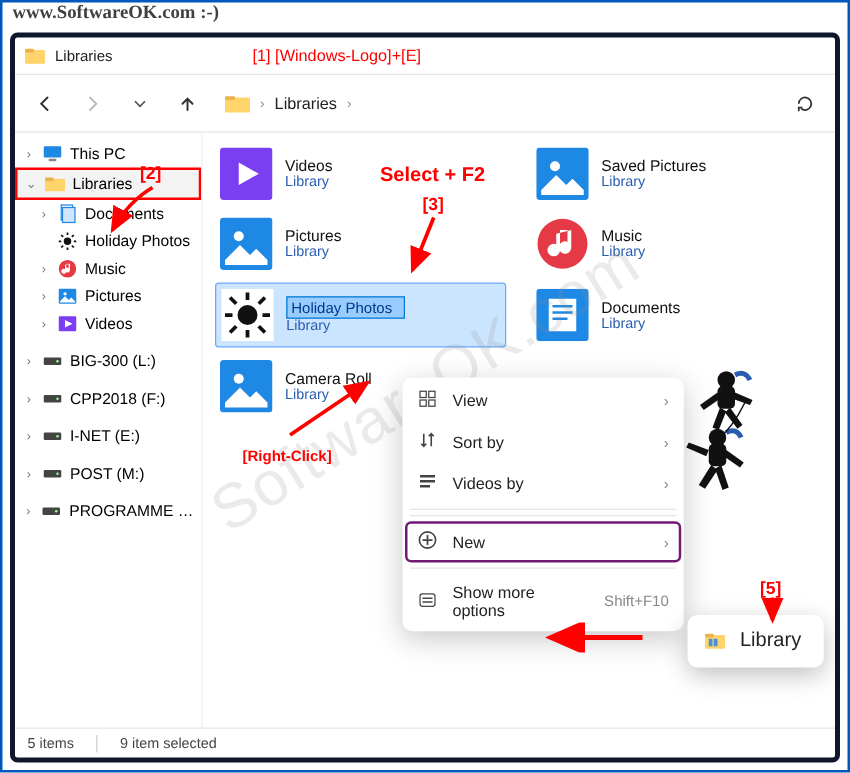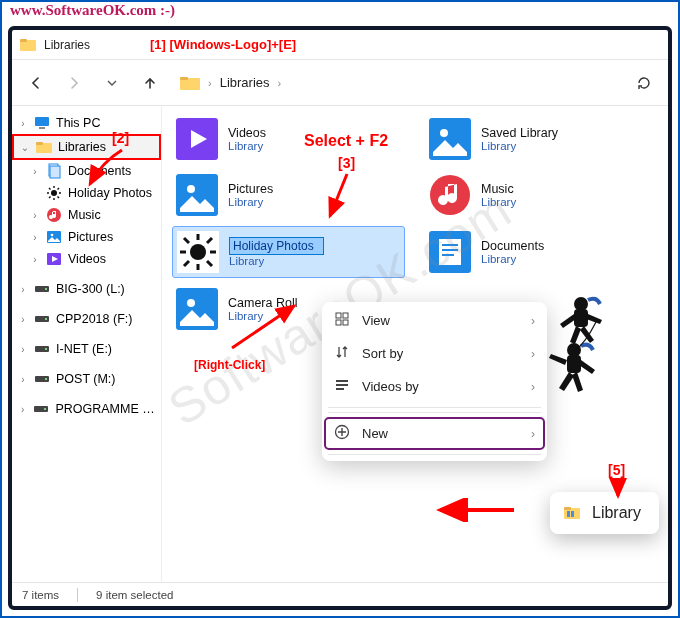--- a/index.html
+++ b/index.html
@@ -1,22 +1,22 @@
 <!DOCTYPE html>
 <html><head>
 <meta charset="utf-8">
 <style>
   * { box-sizing: border-box; font-family: "Segoe UI", Arial, sans-serif; }
   body { margin:0; width:680px; height:618px; background:#fff; position:relative; overflow:hidden; border:2px solid #0058bd; }
-  .topbar-url { position:absolute; left:8px; top:0px; color:#be185d; font-weight:bold; font-size:15px; font-family:"Comic Sans MS",cursive;text-align:right; }
+  .topbar-url { position:absolute; left:8px; top:0px; color:#404040; font-weight:bold; font-size:15px; font-family:"Comic Sans MS",cursive;text-align:right; }
   .window { position:absolute; left:6px; top:24px; right:6px; bottom:6px; background:#fff; border:4px solid #0f172a; border-radius:6px; overflow:hidden; display:flex; flex-direction:column; }
   .titlebar { height:30px; display:flex; align-items:center; padding:0 8px; border-bottom:1px solid #e5e5e5; gap:8px; }
   .titlebar .ticon { width:16px; height:16px; }
   .title-text { font-size:12px; color:#222; }
-  .ann1 { color:#f00; font-weight:bold; font-size:13px; margin-left:52px; }
+  .ann1 { color:#f00; font-weight:normal; font-size:13px; margin-left:104px; }
   .toolbar { height:46px; display:flex; align-items:center; padding:0 8px; gap:6px; border-bottom:1px solid #e5e5e5; }
   .tbtn { width:32px; height:32px; display:flex; align-items:center; justify-content:center; border-radius:4px; color:#333; }
   .tbtn.disabled { color:#bbb; }
   .addr { flex:1; display:flex; align-items:center; gap:8px; padding:4px 8px; border-radius:4px; }
   .addr .folder-icon { width:20px; height:16px; }
   .crumb { font-size:13px; color:#222; }
   .main { flex:1; display:flex; min-height:0; position:relative; }
   .sidebar { width:150px; border-right:1px solid #eee; padding:6px 0; font-size:12.5px; overflow:hidden; }
   .side-item { display:flex; align-items:center; gap:6px; padding:3px 4px 3px 6px; position:relative; }
   .side-item .chev { width:10px; color:#777; font-size:10px; text-align:center; }
@@ -225,21 +225,21 @@
               <span class="lib-sub">Library</span>
             </div>
           </div>
           <div class="lib-item">
             <svg class="lib-icon" viewBox="0 0 42 42">
               <rect width="42" height="42" rx="3" fill="#1e88e5"></rect>
               <circle cx="15" cy="15" r="4" fill="#fff"></circle>
               <path d="M4 34 l12 -12 8 8 5 -5 9 9 v4 H4z" fill="#fff"></path>
             </svg>
             <div class="lib-text">
-              <span class="lib-name">Saved Library</span>
+              <span class="lib-name">Saved Pictures</span>
               <span class="lib-sub">Library</span>
             </div>
           </div>
           <div class="lib-item">
             <svg class="lib-icon" viewBox="0 0 42 42">
               <rect width="42" height="42" rx="3" fill="#1e88e5"></rect>
               <circle cx="15" cy="15" r="4" fill="#fff"></circle>
               <path d="M4 34 l12 -12 8 8 5 -5 9 9 v4 H4z" fill="#fff"></path>
             </svg>
             <div class="lib-text">
@@ -299,21 +299,21 @@
             <div class="lib-text">
               <span class="lib-name">Camera Roll</span>
               <span class="lib-sub">Library</span>
             </div>
           </div>
         </div>
     </div>
   </div>
 
   <div class="statusbar">
-    <span>7 items</span>
+    <span>5 items</span>
     <span class="divider"></span>
     <span>9 item selected</span>
   </div>
 </div>
 
 <div class="context-menu" id="ctxmenu">
     <div class="cm-item">
       <span><svg width="16" height="16" viewBox="0 0 16 16">
           <rect x="2" y="2" width="5" height="5" fill="none" stroke="#444"></rect>
           <rect x="9" y="2" width="5" height="5" fill="none" stroke="#444"></rect>
@@ -343,20 +343,29 @@
     <div class="cm-sep"></div>
     <div class="cm-item highlighted">
       <span><svg width="16" height="16" viewBox="0 0 16 16">
           <circle cx="8" cy="8" r="6.5" stroke="#444" fill="none" stroke-width="1.3"></circle>
           <path d="M8 4v8M4 8h8" stroke="#444" stroke-width="1.4"></path>
         </svg></span>
       <span>New</span>
       <span class="shortcut">›</span>
     </div>
     <div class="cm-sep"></div>
+    <div class="cm-item">
+      <span><svg width="16" height="16" viewBox="0 0 16 16">
+          <rect x="2" y="3" width="12" height="10" rx="2" stroke="#444" fill="none"></rect>
+          <rect x="4" y="6" width="8" height="1.2" fill="#444"></rect>
+          <rect x="4" y="9" width="8" height="1.2" fill="#444"></rect>
+        </svg></span>
+      <span>Show more options</span>
+      <span class="shortcut">Shift+F10</span>
+    </div>
   </div>
 
 <div class="submenu">
   <div class="cm-item">
     <svg width="16" height="16" viewBox="0 0 16 16">
         <rect x="0" y="3" width="16" height="11" rx="1" fill="#ffd56b"></rect>
         <rect x="0" y="2" width="7" height="3" rx="1" fill="#e8b34a"></rect>
         <rect x="3" y="6" width="3" height="6" fill="#4d90d9"></rect>
         <rect x="7" y="6" width="3" height="6" fill="#4d90d9"></rect>
       </svg>

